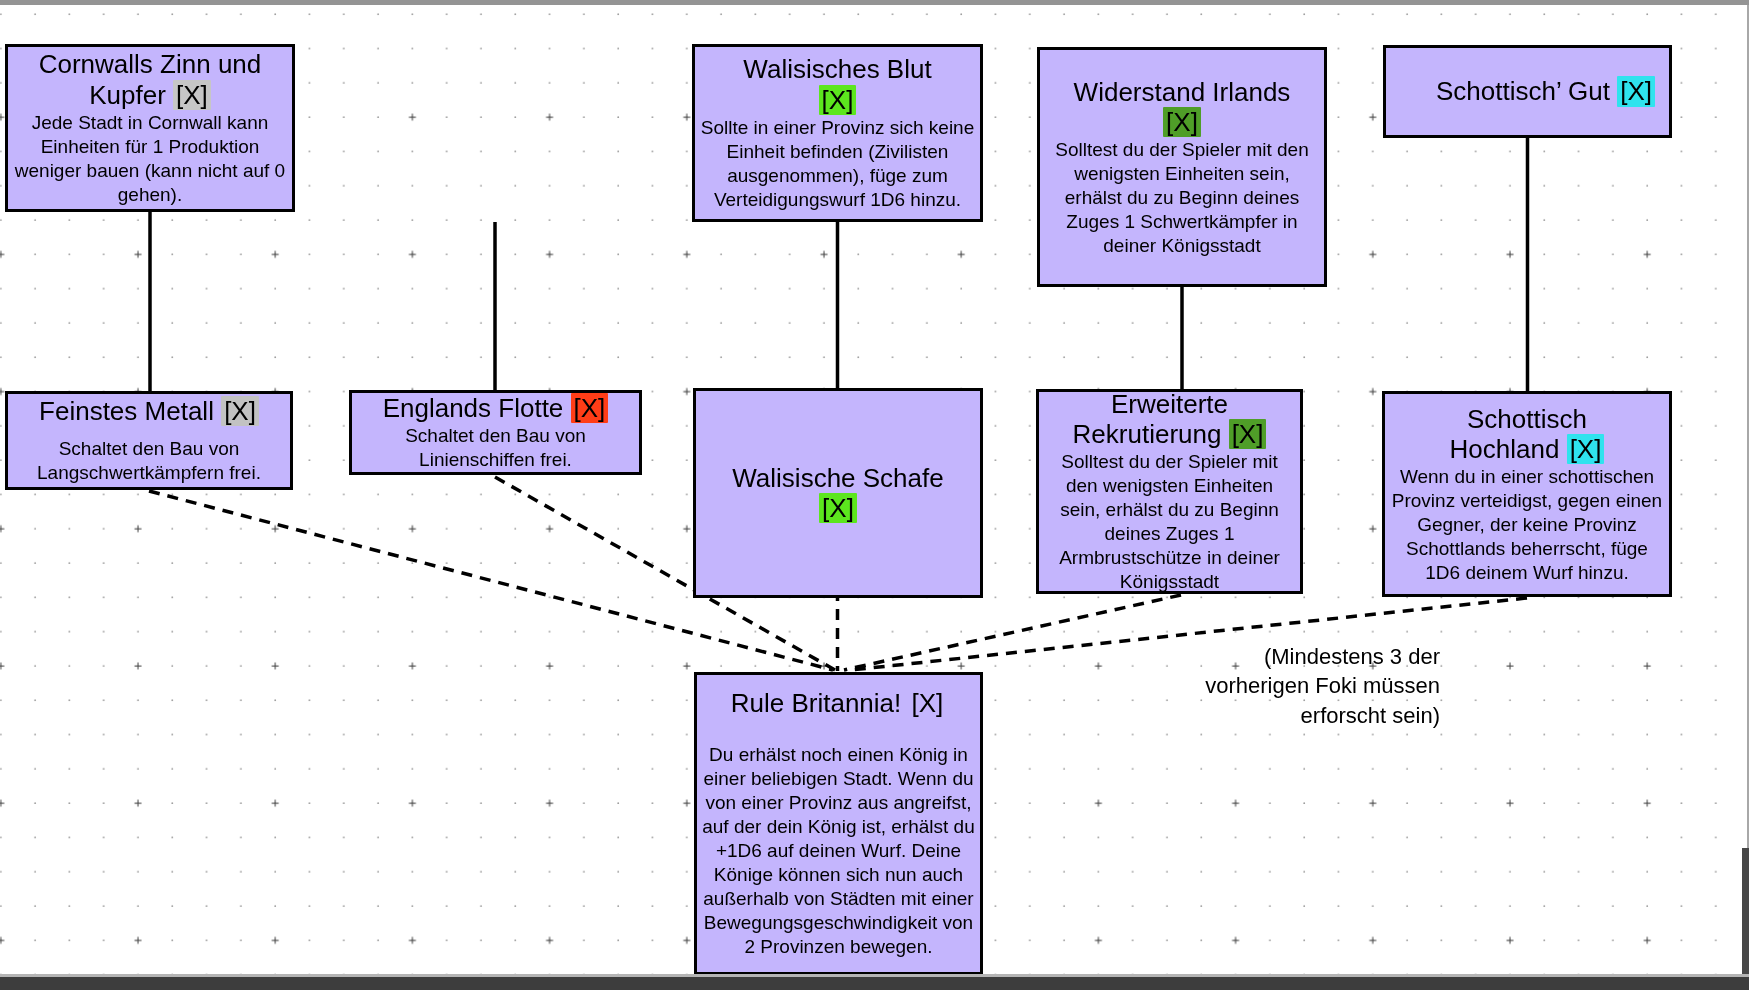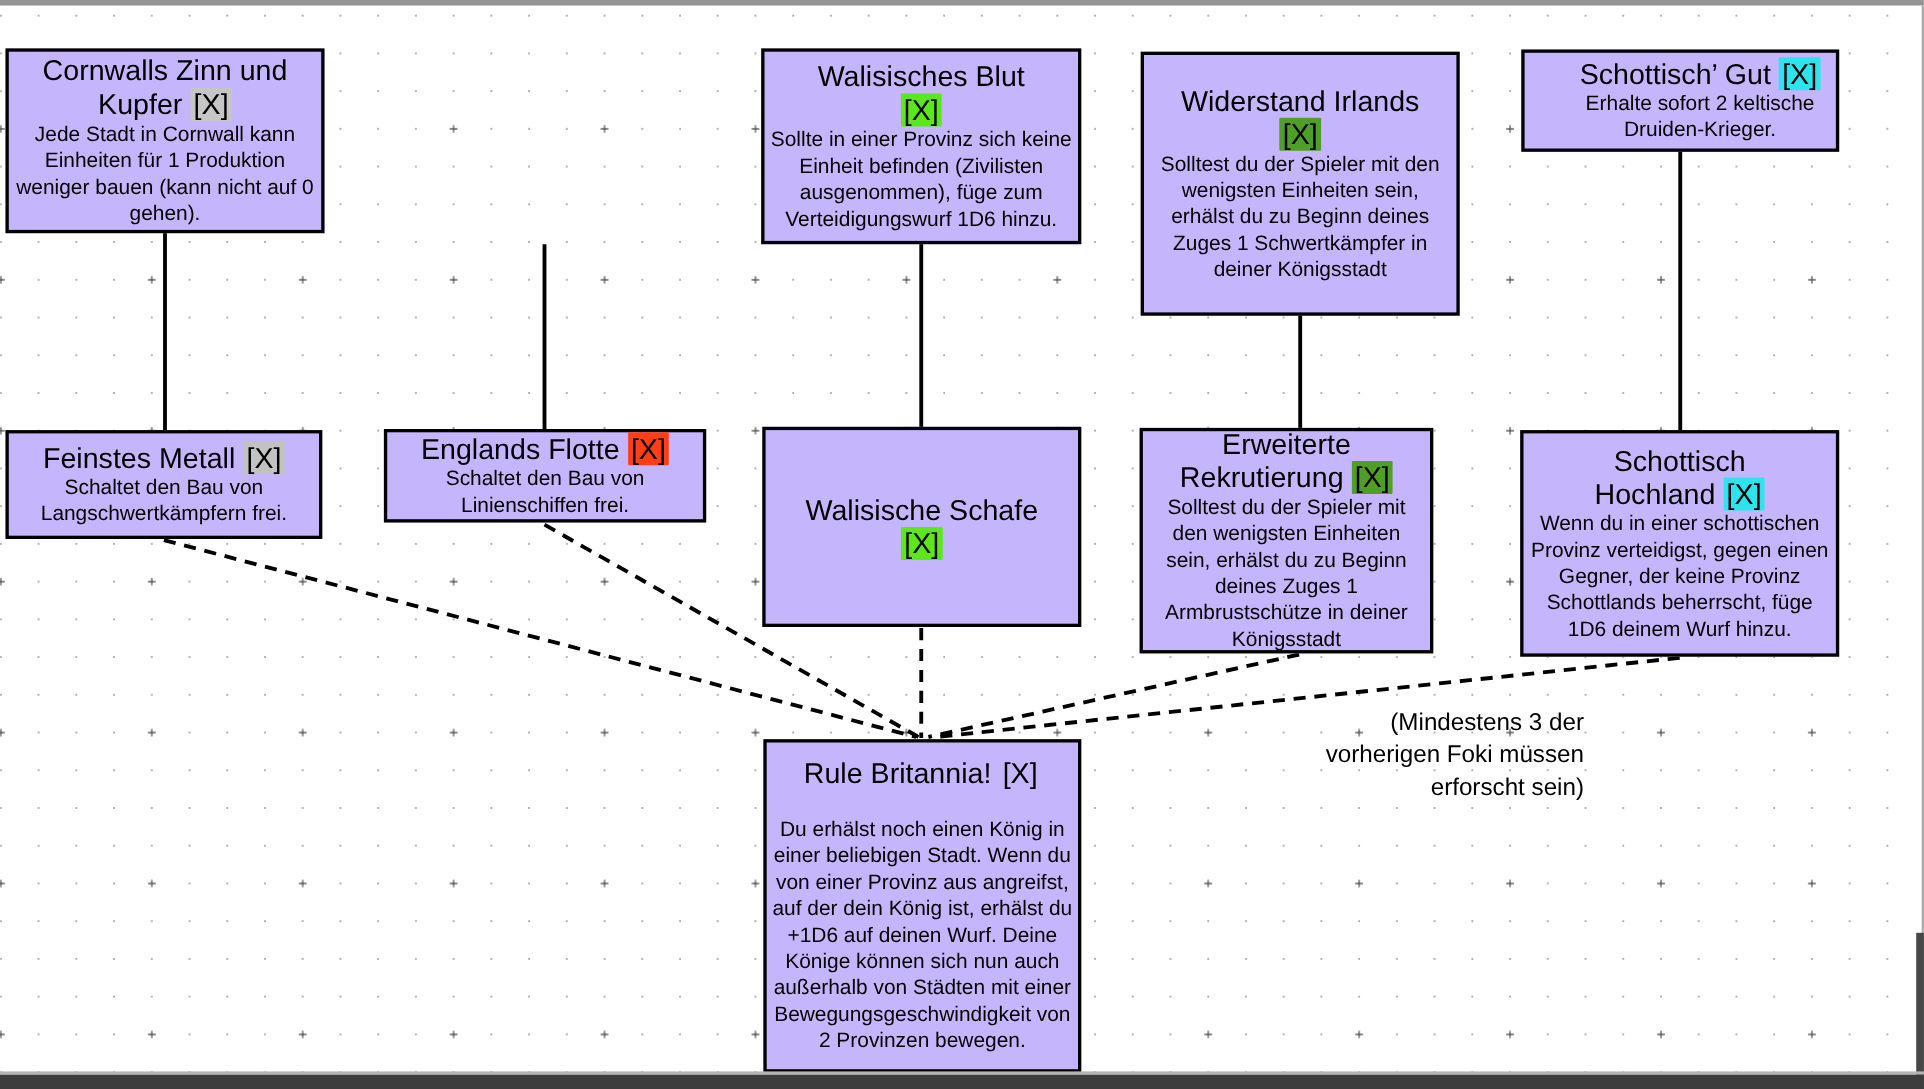--- a/index.html
+++ b/index.html
@@ -23,23 +23,23 @@
   }
   .card-title{font-size:26px;line-height:1.16;white-space:pre-line;}
   .marker{display:inline-block;padding:0 3px;border-radius:1px;}
   .card-body{font-size:19px;line-height:1.26;margin-top:1px;}
 
   .c1 {left:5px;   top:44px;  width:290px; height:168px;}
   .c2 {left:348px; top:45px;  width:294px; height:178px;}
   .c3 {left:692px; top:44px;  width:291px; height:178px;}
   .c4 {left:1037px;top:47px;  width:290px; height:240px;}
   .c5 {left:1383px;top:45px;  width:289px; height:93px;padding-left:41px;}
-  .c6 {left:5px;   top:391px; width:288px; height:99px;}
+  .c6 {left:5px;   top:391px; width:288px; height:99px;justify-content:space-between;}
   .c7 {left:349px; top:390px; width:293px; height:85px;}
-  .c8 {left:693px; top:388px; width:290px; height:182px;}
+  .c8 {left:693px; top:388px; width:290px; height:210px;}
   .c9 {left:1036px;top:389px; width:267px; height:205px;}
   .c10{left:1382px;top:391px; width:290px; height:206px;}
   .c11{left:694px; top:672px; width:289px; height:303px;gap:24px;}
 
   .note{
     position:absolute;left:1100px;top:642px;width:340px;
     font-size:22px;line-height:1.34;white-space:pre-line;text-align:right;
   }
 </style>
 </head>
@@ -89,21 +89,20 @@
   </div>
 
   <div class="card c4">
     <div class="card-title"><span>Widerstand Irlands
 </span><span class="marker" style="background: rgb(79, 158, 40);">[X]</span></div>
     <div class="card-body">Solltest du der Spieler mit den wenigsten Einheiten sein, erhälst du zu Beginn deines Zuges 1 Schwertkämpfer in deiner Königsstadt</div>
   </div>
 
   <div class="card c5">
     <div class="card-title"><span>Schottisch’ Gut </span><span class="marker" style="background: rgb(47, 227, 238);">[X]</span></div>
-    <div class="card-body">Erhalte sofort 2 keltische Druiden-Krieger.</div>
   </div>
 
   <div class="card c6">
     <div class="card-title"><span>Feinstes Metall </span><span class="marker" style="background: rgb(194, 194, 194);">[X]</span></div>
     <div class="card-body">Schaltet den Bau von Langschwertkämpfern frei.</div>
   </div>
 
   <div class="card c7">
     <div class="card-title"><span>Englands Flotte </span><span class="marker" style="background: rgb(255, 61, 23);">[X]</span></div>
     <div class="card-body">Schaltet den Bau von Linienschiffen frei.</div>

